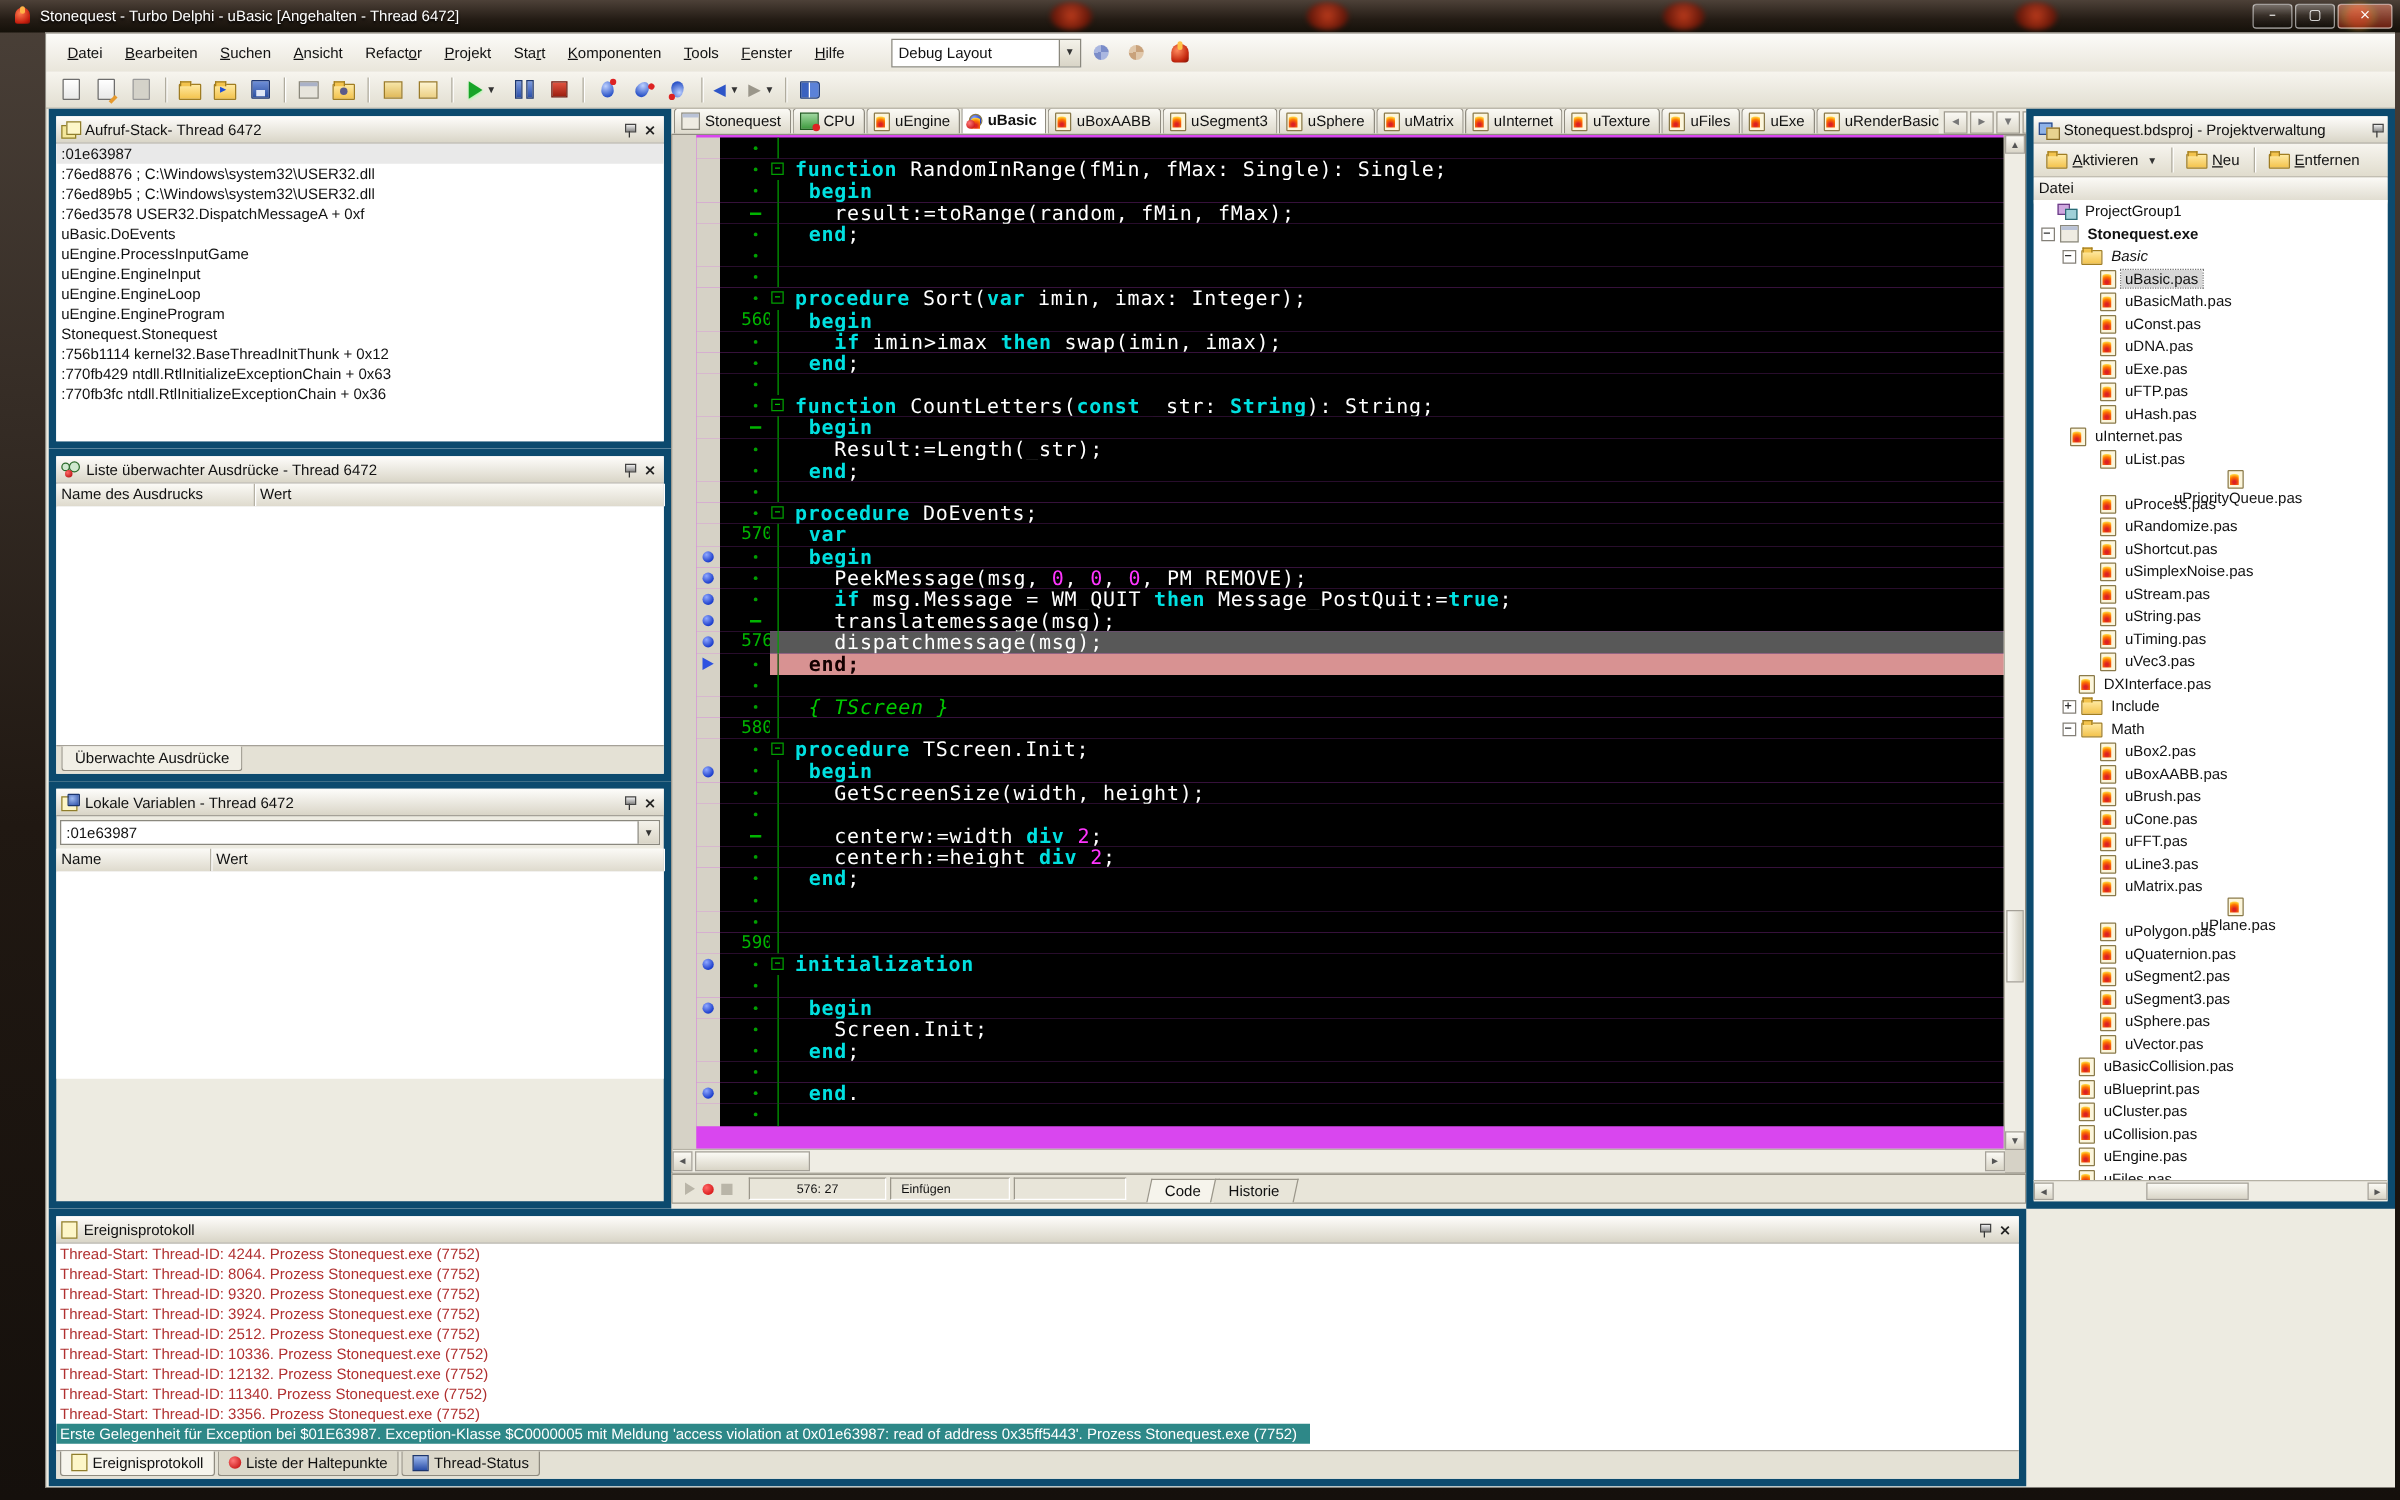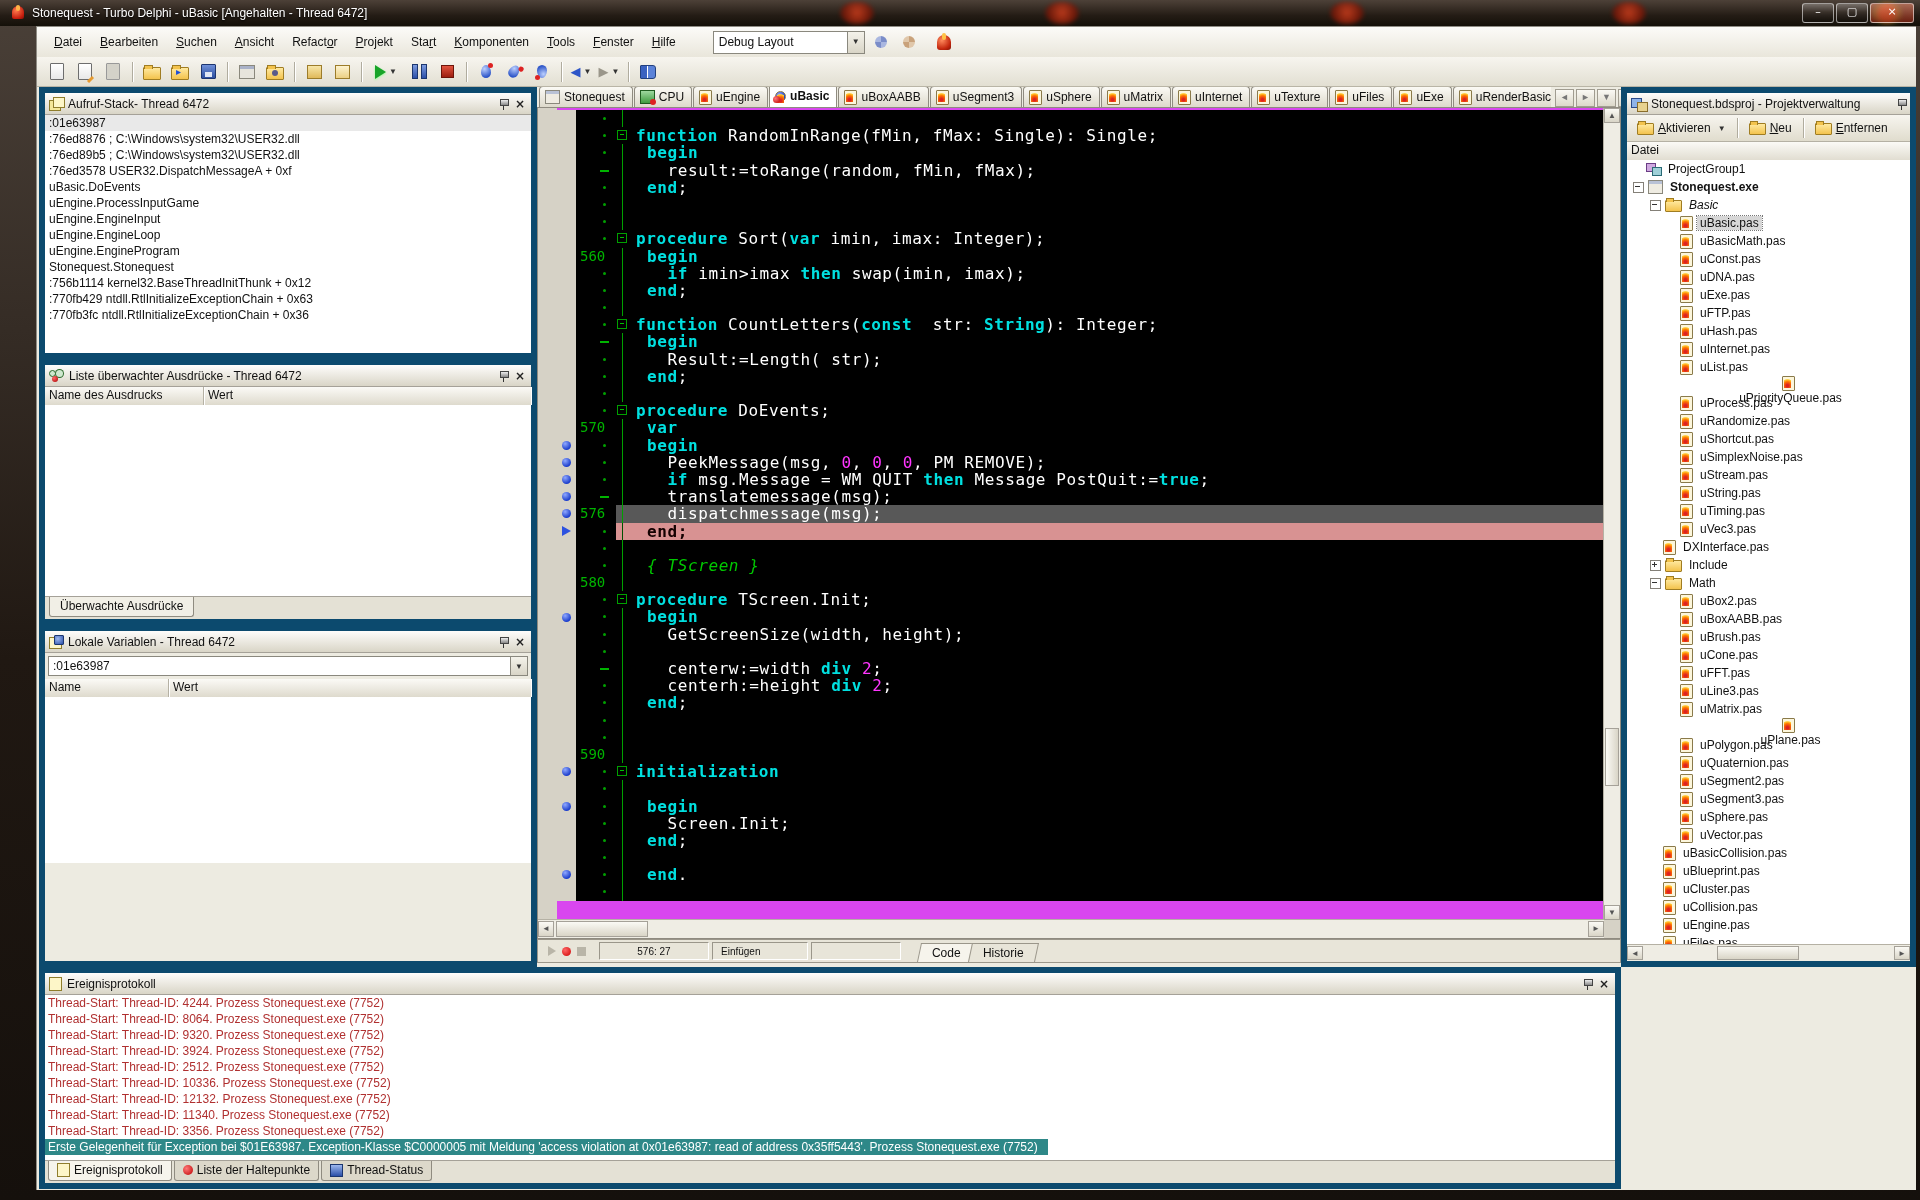--- a/index.html
+++ b/index.html
@@ -120,21 +120,21 @@
   #code-black{position:absolute;left:19px;right:16px;top:0;bottom:18px;background:#d946ef;overflow:hidden;}
   #code-lines{position:absolute;left:0;top:2px;right:0;}
   .cl{display:flex;height:17.2px;align-items:stretch;position:relative;}
   .cl .cm{width:19px;flex:0 0 auto;display:flex;align-items:center;justify-content:center;background:#d6d2c6;
      margin-left:-19px;position:relative;left:0;}
   .cl{margin-left:19px;}
   .bp{width:9px;height:9px;border-radius:50%;background:radial-gradient(circle at 35% 30%,#8fa8ff,#1c3ecc 70%);}
   .cur{width:0;height:0;border-left:9px solid #2d52e0;border-top:5px solid transparent;border-bottom:5px solid transparent;}
   .gut{width:40px;flex:0 0 auto;position:relative;background:#000;
        font:14px/17.2px "DejaVu Sans Mono",monospace;color:#00b400;}
-  .gut .num{position:absolute;left:4px;top:0;}
+  .gut .num{position:absolute;left:17px;top:0;}
   .gut .gdot{position:absolute;right:10px;top:7px;width:3px;height:3px;background:#00a000;border-radius:50%;}
   .gut .gdash{position:absolute;right:7px;top:8px;width:9px;height:2px;background:#00b400;}
   .fold{width:16px;flex:0 0 auto;position:relative;background:#000;}
   .fold .fl{position:absolute;left:6px;top:0;bottom:0;width:1px;background:#00a000;}
   .fold .fb{position:absolute;left:1px;top:3px;width:10px;height:10px;border:1px solid #00a000;background:#000;box-sizing:border-box;}
   .fold .fb::after{content:"";display:block;width:4px;height:1px;background:#00c000;margin:3px auto 0;}
   .ct{flex:1;background:#000;white-space:pre;font:16px/17.2px "DejaVu Sans Mono",monospace;letter-spacing:.6px;padding-left:4px;color:#fff;}
   .ct .k{color:#00e0e0;font-weight:bold;}
   .ct .p{color:#fff;}
   .ct .n{color:#ff35ff;}
@@ -572,21 +572,21 @@
               <span class="ct"></span>
             </div>
             <div class="cl">
               <span class="cm"></span>
               <span class="gut">
                 <span class="gdot"></span>
               </span>
               <span class="fold">
                 <span class="fb"></span>
               </span>
-              <span class="ct"><span class="k">function</span><span class="p"> CountLetters(</span><span class="k">const</span><span class="p"> _str: </span><span class="k">String</span><span class="p">): Integer;</span></span>
+              <span class="ct"><span class="k">function</span><span class="p"> CountLetters(</span><span class="k">const</span><span class="p"> _str: </span><span class="k">String</span><span class="p">): String;</span></span>
             </div>
             <div class="cl ind1">
               <span class="cm"></span>
               <span class="gut">
                 <span class="gdash"></span>
               </span>
               <span class="fold">
                 <span class="fl"></span>
               </span>
               <span class="ct"><span class="k">begin</span></span>
@@ -1029,21 +1029,21 @@
           <div class="tr-row" style="padding-left: 40px;">
             <span class="tr-sp"></span>
             <span class="ti-unit"></span>
             <span class="tr-lbl">uFTP.pas</span>
           </div>
           <div class="tr-row" style="padding-left: 40px;">
             <span class="tr-sp"></span>
             <span class="ti-unit"></span>
             <span class="tr-lbl">uHash.pas</span>
           </div>
-          <div class="tr-row" style="padding-left: 40px;">
+          <div class="tr-row" style="padding-left: 16px;">
             <span class="tr-sp"></span>
             <span class="ti-unit"></span>
             <span class="tr-lbl">uInternet.pas</span>
           </div>
           <div class="tr-row" style="padding-left: 40px;">
             <span class="tr-sp"></span>
             <span class="ti-unit"></span>
             <span class="tr-lbl">uList.pas</span>
           </div>
           <div class="tr-row" style="padding-left: 40px; flex-direction: column;">

